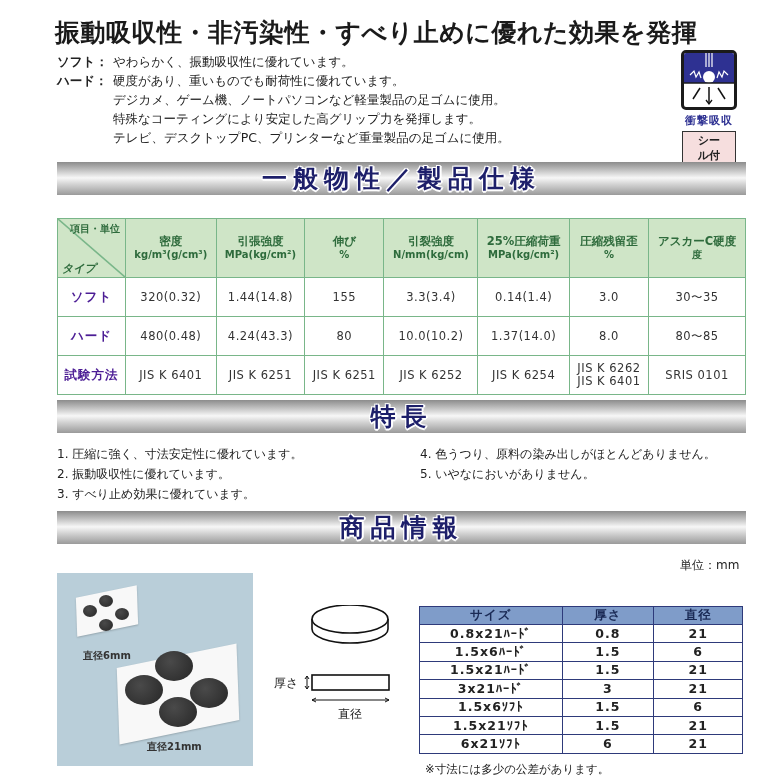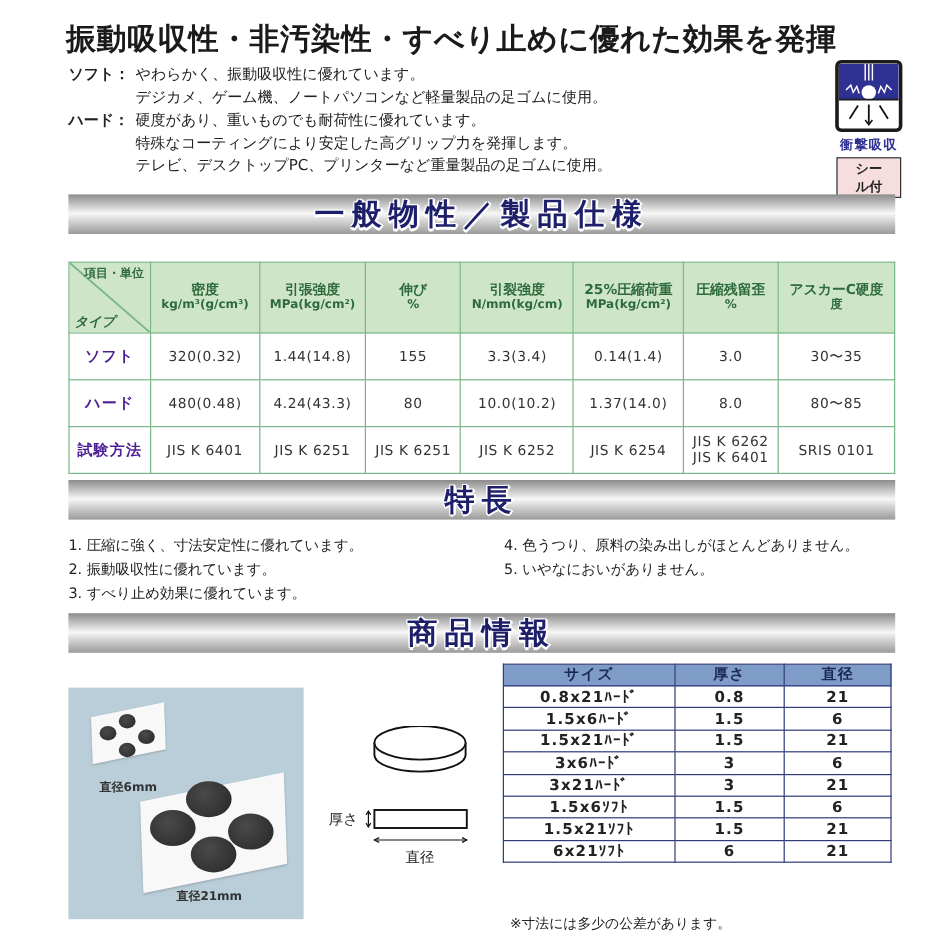--- a/index.html
+++ b/index.html
@@ -8,21 +8,21 @@
 
   .headline {
     position: absolute; left: 55px; top: 16px; width: 700px;
     font-size: 25px; font-weight: bold; letter-spacing: 0.5px; color: #1a1a1a; white-space: nowrap;
   }
   .intro { position: absolute; left: 57px; top: 52px; font-size: 12.5px; line-height: 19px; color: #222; }
   .intro-row { display: flex; white-space: nowrap; }
   .intro-label { width: 56px; font-weight: bold; }
   .intro-indent { width: 56px; flex: none; }
 
-  .badge { position: absolute; left: 696px; top: 50px; width: 56px; }
+  .badge { position: absolute; left: 681px; top: 50px; width: 56px; }
   .badge-icon { width: 56px; height: 60px; border: 3px solid #1b1b1b; border-radius: 5px; overflow: hidden; position: relative; background: #fff; }
   .badge-caption { text-align: center; font-size: 11px; font-weight: bold; color: #2e3192; margin-top: 3px; letter-spacing: 1px; }
   .badge-tag { margin: 3px auto 0; width: 54px; text-align: center; font-size: 11px; font-weight: bold; background: #f6dede; border: 1px solid #333; color: #222; padding: 1px 13px; }
 
   .section-bar {
     position: absolute; left: 57px; width: 689px; height: 33px;
     background: linear-gradient(to bottom, #8c8c8c 0%, #bcbcbc 22%, #f7f7f7 48%, #d2d2d2 68%, #9a9a9a 100%);
     display: flex; align-items: center; justify-content: center;
   }
   .section-title {
@@ -54,45 +54,45 @@
     position: absolute; left: 57px; top: 573px; width: 196px; height: 193px; background: #b9ced9;
   }
   .photo-label { position: absolute; font-size: 10px; font-weight: bold; color: #333; }
   .sheet { position: absolute; background: #f8f8f8; transform: skewX(-10deg) rotate(-12deg); box-shadow: 0 1px 2px rgba(0,0,0,0.2); }
   .dot { position: absolute; border-radius: 50%; background: radial-gradient(circle at 40% 35%, #4a4a4a, #262626); }
 
   .diagram { position: absolute; left: 268px; top: 605px; width: 140px; height: 130px; }
   .diagram-label { position: absolute; font-size: 12px; color: #222; }
 
   table.product {
-    position: absolute; left: 419px; top: 553px; width: 324px; border-collapse: collapse;
+    position: absolute; left: 419px; top: 606px; width: 324px; border-collapse: collapse;
     font-size: 12.5px; text-align: center; letter-spacing: 1px;
   }
   table.product th { background: #7f9cc9; color: #1a2a55; font-weight: bold; border: 1.5px solid #2e3a7a; height: 18px; font-size: 12.5px; }
   table.product td { border-left: 1.5px solid #2e3a7a; border-right: 1.5px solid #2e3a7a; border-bottom: 1.5px solid #2e3a7a; height: 18.4px; color: #222; font-weight: bold; line-height: 14px; }
   table.product td.size { font-weight: bold; }
   .note { position: absolute; left: 425px; top: 762px; font-size: 11.5px; color: #222; }
 </style>
 </head>
 <body>
 
 <div class="headline">振動吸収性・非汚染性・すべり止めに優れた効果を発揮</div>
 
 <div class="intro">
   <div class="intro-row">
     <span class="intro-label">ソフト：</span>
     <span>やわらかく、振動吸収性に優れています。</span>
   </div>
   <div class="intro-row">
+    <span class="intro-label">ハード：</span>
+    <span>硬度があり、重いものでも耐荷性に優れています。</span>
+  </div>
+  <div class="intro-row">
     <span class="intro-indent"></span>
     <span>デジカメ、ゲーム機、ノートパソコンなど軽量製品の足ゴムに使用。</span>
-  </div>
-  <div class="intro-row">
-    <span class="intro-label">ハード：</span>
-    <span>硬度があり、重いものでも耐荷性に優れています。</span>
   </div>
   <div class="intro-row">
     <span class="intro-indent"></span>
     <span>特殊なコーティングにより安定した高グリップ力を発揮します。</span>
   </div>
   <div class="intro-row">
     <span class="intro-indent"></span>
     <span>テレビ、デスクトップPC、プリンターなど重量製品の足ゴムに使用。</span>
   </div>
 </div>
@@ -252,25 +252,20 @@
         <td class="size">1.5x6ﾊｰﾄﾞ</td>
         <td>1.5</td>
         <td>6</td>
       </tr>
     <tr>
         <td class="size">1.5x21ﾊｰﾄﾞ</td>
         <td>1.5</td>
         <td>21</td>
       </tr>
     <tr>
-        <td class="size">3x6ﾊｰﾄﾞ</td>
-        <td>3</td>
-        <td>6</td>
-      </tr>
-    <tr>
         <td class="size">3x21ﾊｰﾄﾞ</td>
         <td>3</td>
         <td>21</td>
       </tr>
     <tr>
         <td class="size">1.5x6ｿﾌﾄ</td>
         <td>1.5</td>
         <td>6</td>
       </tr>
     <tr>

